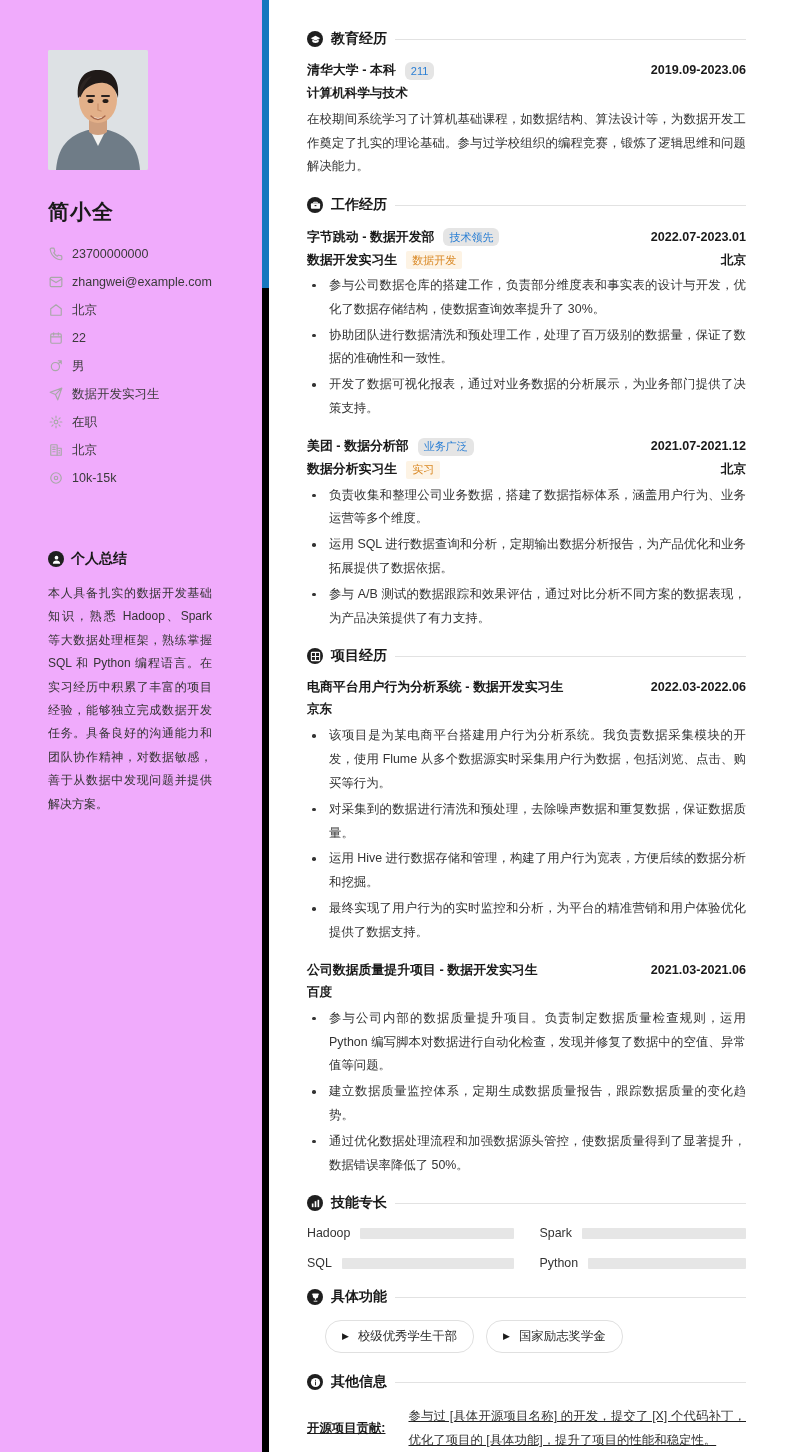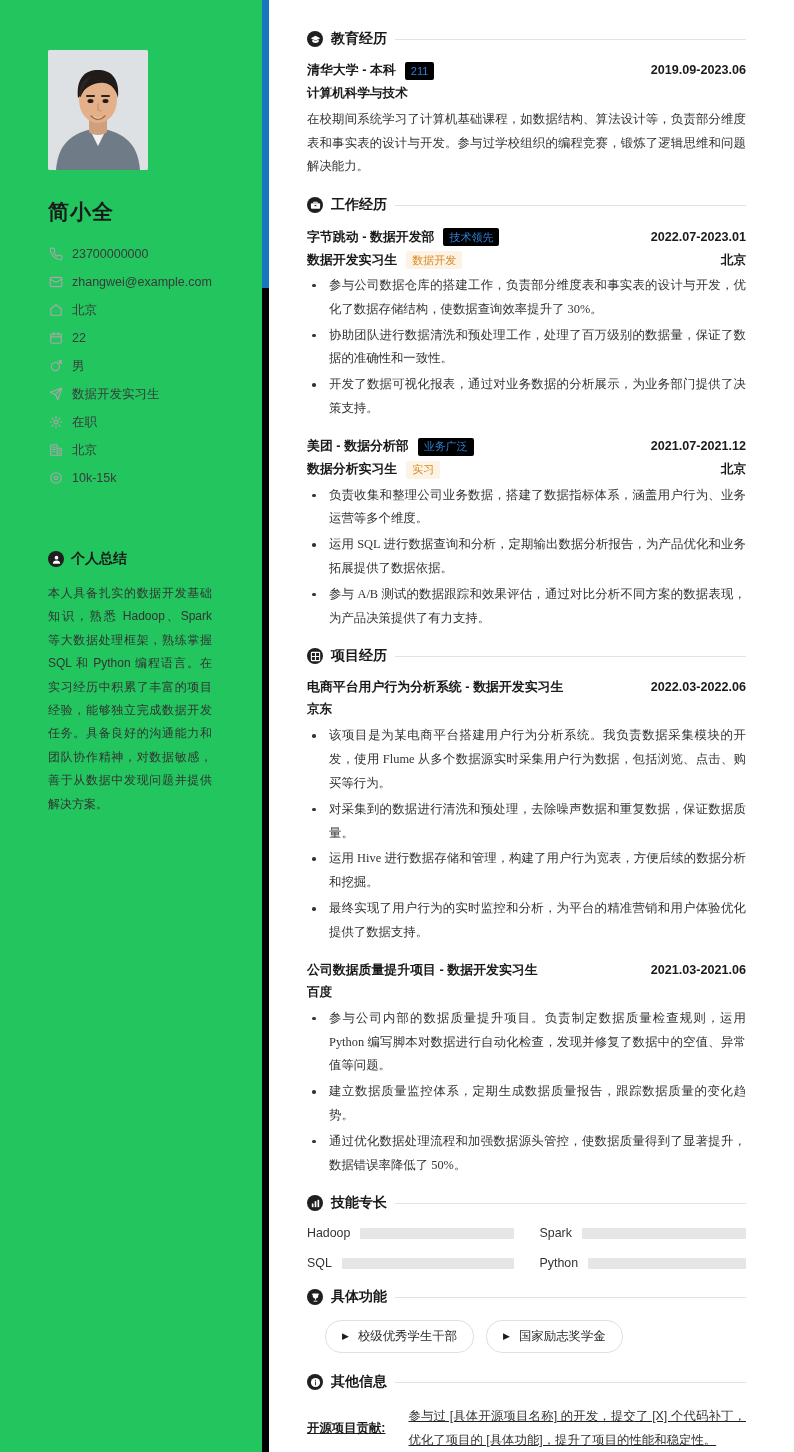--- a/index.html
+++ b/index.html
@@ -9,21 +9,21 @@
     font-family:"Liberation Sans","DejaVu Sans",sans-serif;
     color:#1f1f1f;
     overflow:hidden;
     position:relative;
   }
   .page { display:flex; width:794px; height:1452px; position:relative; }
 
   
   .sidebar {
     width:262px; flex:0 0 262px;
-    background:#22c55e;
+    background:#f0abfc;
     box-sizing:border-box;
     padding:50px 2px 0 0;
     position:relative;
   }
   .photo-wrap { width:100px; height:120px; margin:0 0 0 48px; }
   .photo {
     width:100px; height:120px; border-radius:2px; overflow:hidden;
     background:#d8dcdf; position:relative;
   }
   .photo svg { display:block; width:100%; height:100%; }
@@ -91,31 +91,31 @@
   }
   .row-left { display:flex; align-items:center; gap:9px; min-width:0; }
   .row-title { font-size:12.9px; font-weight:700; color:#1a1a1a; }
   .row-right { font-size:12.6px; font-weight:700; color:#1a1a1a; white-space:nowrap; }
   .subline { font-size:12.6px; font-weight:700; color:#1a1a1a; margin-bottom:6px; }
 
   .tag {
     font-size:11px; padding:1.5px 6px; border-radius:2px; white-space:nowrap;
     line-height:1.35;
   }
-  .tag-blue { background:#000000; color:#2b7fd4; }
+  .tag-blue { background:#e5e5e5; color:#2b7fd4;border-radius:6px; }
   .tag-orange { background:#fdf3e4; color:#d98824; }
 
   .desc {
     font-size:12.4px; line-height:1.92; color:#333; text-align:justify;
     margin:2px 0 0 0;
   }
   ul.bullets { margin:2px 0 0 0; padding:0; list-style:none; }
   ul.bullets li {
     position:relative; padding-left:22px; margin-bottom:2px;
-    font-size:12.4px; line-height:1.92; color:#333; text-align:justify;font-family:Liberation Serif, serif;
+    font-size:12.4px; line-height:1.92; color:#333; text-align:justify;
   }
   ul.bullets li:before {
     content:""; position:absolute; left:5px; top:10px;
     width:3.5px; height:3.5px; border-radius:50%; background:#333;
   }
 
   
   .skills-grid {
     display:grid; grid-template-columns:1fr 1fr; column-gap:26px; row-gap:16px;
     margin-top:4px; margin-bottom:18px;
@@ -306,21 +306,21 @@
 
       <div class="entry">
         <div class="row">
           <div class="row-left">
             <span class="row-title">清华大学 - 本科</span>
             <span class="tag tag-blue">211</span>
           </div>
           <span class="row-right">2019.09-2023.06</span>
         </div>
         <div class="subline">计算机科学与技术</div>
-        <div class="desc">在校期间系统学习了计算机基础课程，如数据结构、算法设计等，负责部分维度表和事实表的设计与开发。参与过学校组织的编程竞赛，锻炼了逻辑思维和问题解决能力。</div>
+        <div class="desc">在校期间系统学习了计算机基础课程，如数据结构、算法设计等，为数据开发工作奠定了扎实的理论基础。参与过学校组织的编程竞赛，锻炼了逻辑思维和问题解决能力。</div>
       </div>
     </section>
 
     <section class="section">
       <div class="section-head">
         <span class="badge-dark">
           <svg width="11" height="11" viewBox="0 0 24 24" fill="#ffffff">
               <path d="M9 4h6a2 2 0 0 1 2 2v1h-2V6H9v1H7V6a2 2 0 0 1 2-2z"></path>
               <rect x="2" y="7" width="20" height="12" rx="2"></rect>
               <rect x="10" y="11" width="4" height="2.4" fill="#1f1f1f"></rect>

